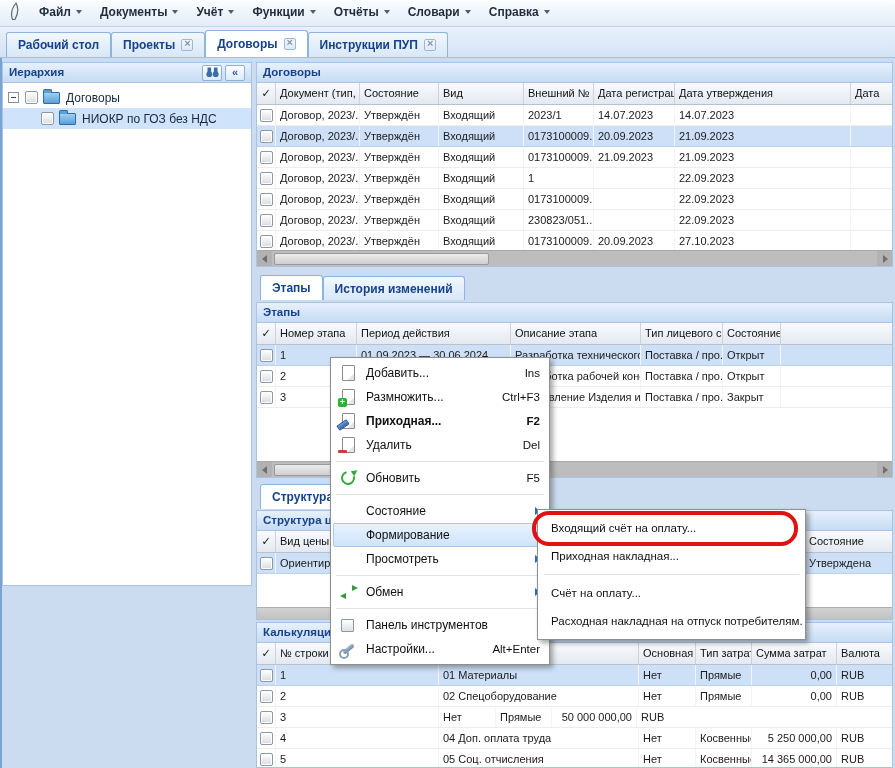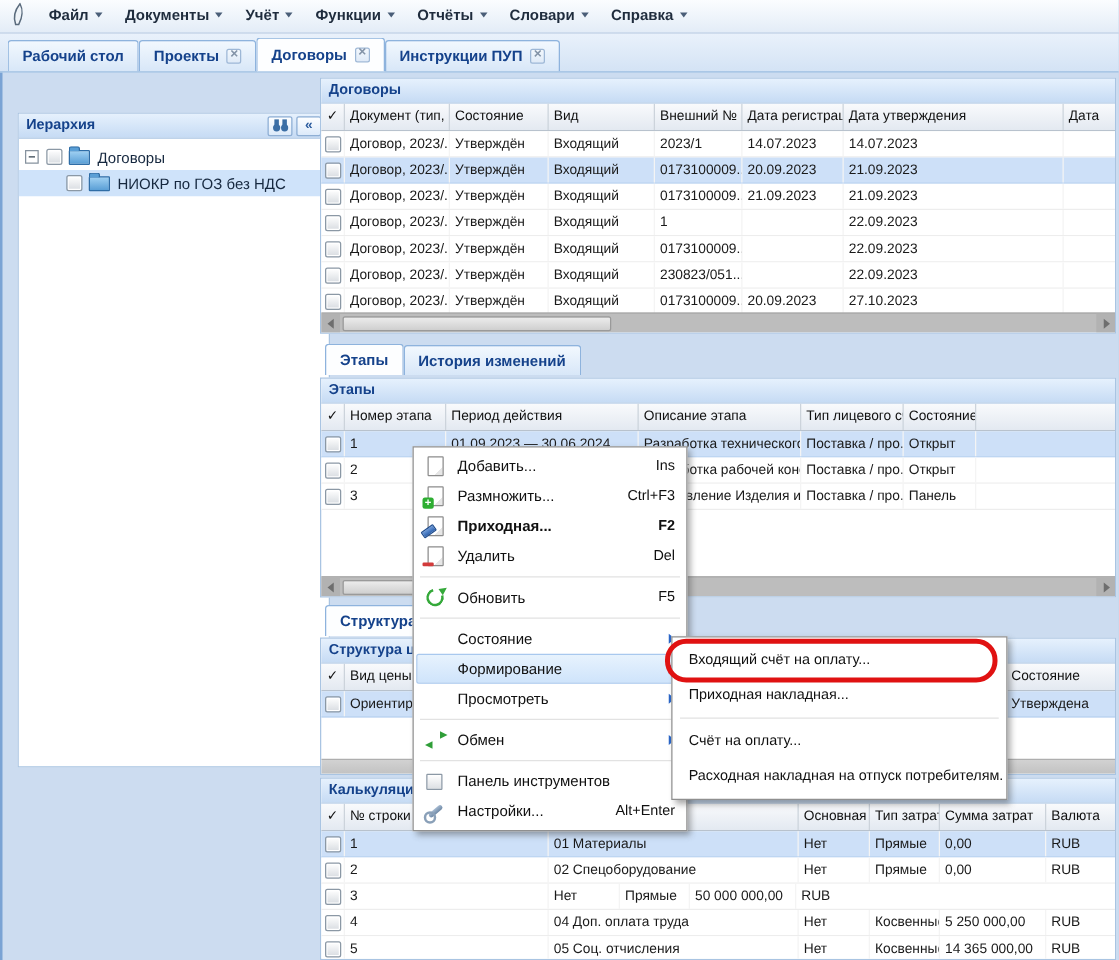--- a/index.html
+++ b/index.html
@@ -43,21 +43,21 @@
   .thead { display:flex; height:22px; background:linear-gradient(#f9fafc,#e3e9f1);
            border-bottom:1px solid #b8c2cd; }
   .th { line-height:21px; padding:0 4px; border-right:1px solid #ccd3db; color:#111;
         white-space:nowrap; overflow:hidden; flex:none; }
   .th.fill { flex:1; border-right:none; }
   .trow { display:flex; height:21px; background:#fff; border-bottom:1px solid #ededed; }
   .trow.selected { background:#cde0f8; border-bottom:1px solid #b9d2f0; }
   .td { line-height:20px; padding:0 4px; white-space:nowrap; overflow:hidden; flex:none;
         border-right:1px solid #f4f4f4; }
   .td.fill { flex:1; border-right:none; }
-  .td.num { }
+  .td.num { text-align:right; }
   .chkcell { display:flex; align-items:center; justify-content:center; padding:0; }
   .cb { width:13px; height:13px; border:1px solid #8b98a5; border-radius:2px;
         background:linear-gradient(#ffffff,#d8dce1); box-shadow:inset 0 0 0 1px #fff; flex:none; }
 
   
   .cc0{width:19px}.cc1{width:84px}.cc2{width:79px}.cc3{width:85px}.cc4{width:70px}.cc5{width:81px}.cc6{width:176px}
   .sc0{width:19px}.sc1{width:81px}.sc2{width:154px}.sc3{width:130px}.sc4{width:82px}.sc5{width:58px}
   .tc0{width:19px}.tc1{width:529px}
   .kc0{width:19px}.kc1{width:163px}.kc2{width:200px}.kc3{width:57px}.kc4{width:56px}.kc5{width:85px}
 
@@ -69,21 +69,21 @@
       border-top:4px solid transparent; border-bottom:4px solid transparent; border-right:5px solid #6e6e6e; }
   .sarrow.right { margin-left:auto; }
   .sarrow.right::before { content:""; position:absolute; left:6px; top:4px;
       border-top:4px solid transparent; border-bottom:4px solid transparent; border-left:5px solid #6e6e6e; }
   .sthumb { width:215px; height:12px; margin:0 2px; background:linear-gradient(#ececec,#cfcfcf);
             border:1px solid #9a9a9a; border-radius:2px; flex:none; }
   .gstrip { position:absolute; left:0; right:0; bottom:0; height:12px;
             background:linear-gradient(#d2d2d2,#c2c2c2); border-top:1px solid #aeaeae; }
 
   
-  #sidebar { left:14px; top:62px; width:250px; height:524px;margin-top:28px; }
+  #sidebar { left:2px; top:62px; width:250px; height:524px; }
   .tree-row { display:flex; align-items:center; height:21px; padding-left:5px; font-size:12px; color:#16283f; }
   .tree-row.selected { background:#cfe3fa; }
   .tree-row.lvl1 { padding-left:24px; }
   .texp { width:11px; height:11px; border:1px solid #86929e; background:#fff; margin-right:6px;
           position:relative; flex:none; }
   .texp::before { content:""; position:absolute; left:2px; top:4px; width:5px; height:1px; background:#33424f; }
   .tree-row.lvl1 .texp { visibility:hidden; width:8px; }
   .tree-row .cb { margin-right:5px; }
   .folder { width:17px; height:12px; background:linear-gradient(#9fd0f2,#5a9fd6); border:1px solid #2f6da6;
             border-radius:1px; position:relative; margin-right:6px; flex:none; }
@@ -423,21 +423,21 @@
           </div>
 
           <div class="trow">
             <span class="td sc0 chkcell">
               <span class="cb"></span>
             </span>
             <span class="td sc1">3</span>
             <span class="td sc2">01.09.2023 — 30.06.2025</span>
             <span class="td sc3">Изготовление Изделия и ...</span>
             <span class="td sc4">Поставка / про...</span>
-            <span class="td sc5">Панель</span>
+            <span class="td sc5">Закрыт</span>
             <span class="td fill"></span>
           </div>
         </div>
       <div class="hscroll">
         <span class="sarrow left"></span>
         <span class="sthumb"></span>
         <span class="sarrow right"></span>
       </div>
     </div>
 

